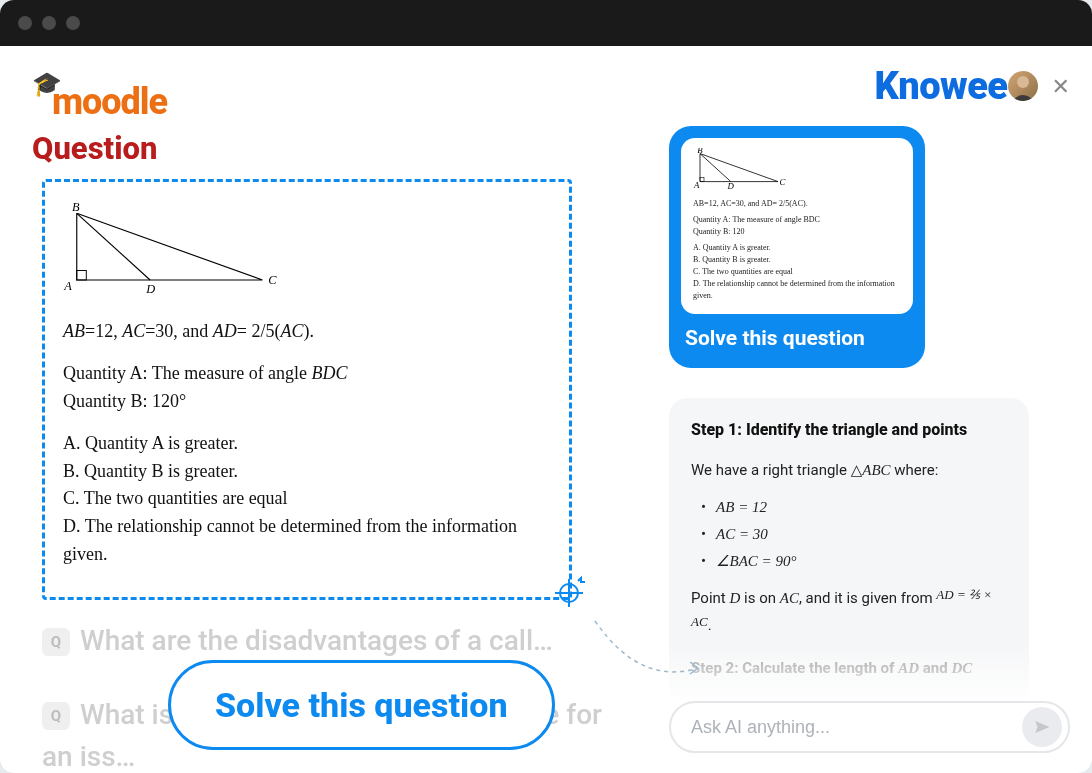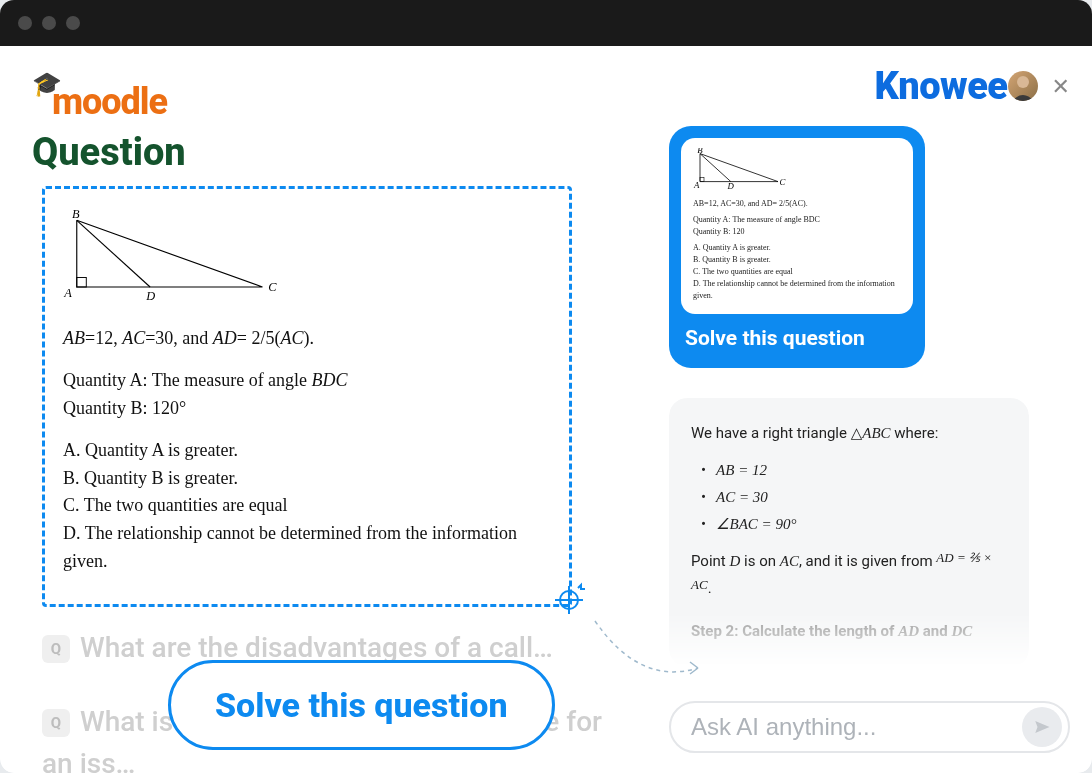--- a/index.html
+++ b/index.html
@@ -9,21 +9,21 @@
 .title-bar { height:46px; background:#1a1a1a; display:flex; align-items:center; padding-left:18px; gap:10px; }
 .traffic-light { width:14px; height:14px; border-radius:50%; background:#4a4a4a; }
 
 .content-area { position:relative; height:727px; display:flex; }
 
 
 .moodle-panel { flex:0 0 640px; background:#fff; border-radius:0 0 0 14px; padding:22px 28px 0 28px; position:relative; }
 .logo-wrap { display:flex; align-items:flex-end; height:52px; margin-bottom:10px; }
 .grad-cap { font-size:24px; margin-right:-6px; position:relative; top:-22px; left:4px;}
 .moodle-text { font-size:36px; font-weight:800; color:#ec6f13; letter-spacing:-1px; line-height:1; }
-.q-heading { font-size:38px; font-weight:800; color:#14532d; margin:8px 0 12px 4px; }
+.q-heading { font-size:31px; font-weight:800; color:#b91c1c; margin:8px 0 12px 4px; }
 
 .capture-box { border:3px dashed #0d8af0; border-radius:4px; padding:18px 18px 28px 18px; margin-left:14px; width:530px; position:relative; background:#fff; }
 .triangle-svg { width:230px; height:100px; margin-left:-6px; }
 .q-text { font-family:"Times New Roman", serif; font-size:18px; color:#111; line-height:1.55; margin-top:14px; }
 .q-text .it { font-style:italic; }
 
 .crosshair { position:absolute; right:-18px; bottom:-14px; }
 
 .fade-q { color:#cfcfcf; font-size:28px; font-weight:500; line-height:1.5; margin-top:32px; margin-left:14px; }
 .fade-q2 { margin-top:20px; }
@@ -50,21 +50,21 @@
 .answer-box { background:#f5f6f7; border-radius:18px; padding:22px 22px 22px 22px; margin-top:30px; position:relative; width:360px; mask-image:linear-gradient(to bottom, black 80%, transparent 100%); }
 .step-title { font-size:16px; font-weight:800; color:#111; margin-bottom:18px; }
 .step-body { font-size:15px; color:#222; line-height:1.8; }
 .math { font-family:"Times New Roman", serif; font-style:italic;margin-top:12px; }
 .step-body ul { list-style:none; padding-left:10px; margin:10px 0; }
 .step-body ul li::before { content:"•"; margin-right:10px; }
 .tri-sym { font-style:normal; }
 .step2 { color:#999; font-weight:700; font-size:15px; margin-top:16px; }
 
 .chat-input { position:absolute; bottom:20px; left:28px; right:22px; height:52px; border:2px solid #e4e6e9; border-radius:30px; display:flex; align-items:center; padding:0 6px 0 20px; background:#fff; }
-.chat-input input { border:none; outline:none; flex:1; font-size:24px; color:#1d4ed8; background:transparent; }
+.chat-input input { border:none; outline:none; flex:1; font-size:18px; color:#1d4ed8; background:transparent; }
 .chat-input input::placeholder { color:#aeb3b9; }
 .send-btn { width:40px; height:40px; border-radius:50%; background:#e9ebee; display:flex; align-items:center; justify-content:center; }
 </style>
 </head>
 <body>
 
 <div class="browser-frame">
   <div class="title-bar">
     <div class="traffic-light"></div>
     <div class="traffic-light"></div>
@@ -158,20 +158,21 @@
             <div>A. Quantity A is greater.</div>
             <div>B. Quantity B is greater.</div>
             <div>C. The two quantities are equal</div>
             <div>D. The relationship cannot be determined from the information given.</div>
           </div>
         </div>
         <div class="card-cta">Solve this question</div>
       </div>
 
       <div class="answer-box">
+        <div class="step-title">Step 1: Identify the triangle and points</div>
         <div class="step-body">
           <div>
             <span>We have a right triangle </span><span class="math"><span class="tri-sym">△</span>ABC</span><span> where:</span>
           </div>
           <ul>
             <li><span class="math">AB = 12</span></li>
             <li><span class="math">AC = 30</span></li>
             <li><span class="math">∠BAC = 90°</span></li>
           </ul>
           <div>

